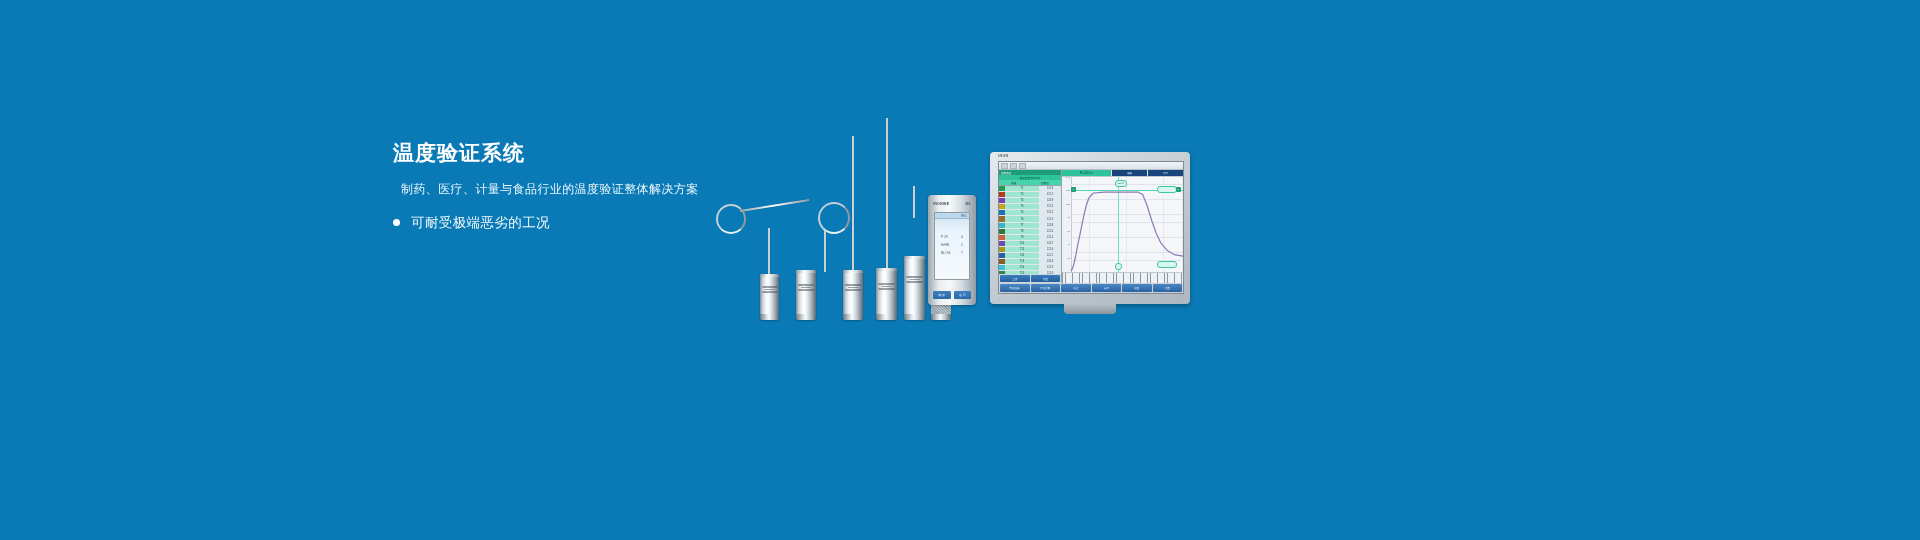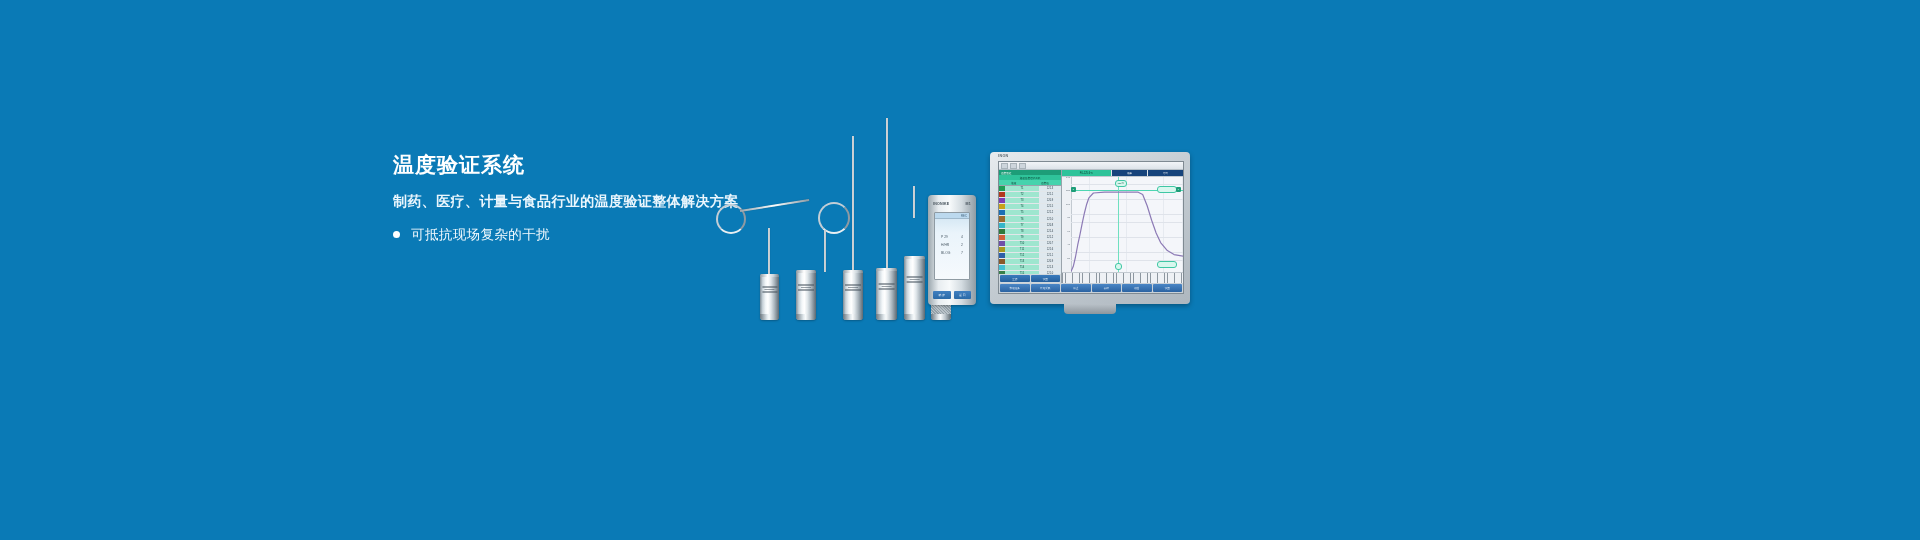--- a/index.html
+++ b/index.html
@@ -12,25 +12,25 @@
   }
   .banner{
     position:relative;width:1920px;height:540px;
     background:#0a7ab6;
     overflow:hidden;
   }
   
   .copy{position:absolute;left:393px;top:140px;width:420px;}
   .headline{
     color:#ffffff;font-size:21px;font-weight:bold;letter-spacing:1px;
-    line-height:26px;margin:12px 0 14px 0;white-space:nowrap;
+    line-height:26px;margin:0 0 14px 0;white-space:nowrap;
   }
   .subhead{
-    color:#eaf6fd;font-size:14px;font-weight:bold;letter-spacing:.4px;
-    line-height:18px;margin:0 0 16px 0;white-space:nowrap;
+    color:#eaf6fd;font-size:12px;font-weight:normal;letter-spacing:.4px;
+    line-height:18px;margin:0 0 16px 8px;white-space:nowrap;
   }
   .bullets{list-style:none;margin:0;padding:0;}
   .bullets li{
     display:flex;align-items:center;gap:11px;
     margin:0 0 12px 0;
   }
   .dot{
     width:7px;height:7px;border-radius:50%;background:#ffffff;
     flex:0 0 auto;display:block;
   }
@@ -171,21 +171,21 @@
 <body>
 
 <div class="banner">
 
   <div class="copy">
     <h1 class="headline">温度验证系统</h1>
     <p class="subhead">制药、医疗、计量与食品行业的温度验证整体解决方案</p>
     <ul class="bullets">
       <li>
         <span class="dot"></span>
-        <span class="btxt">可抵抗现场复杂的干扰</span>
+        <span class="btxt">可耐受极端恶劣的工况</span>
       </li>
     </ul>
   </div>
 
   <div class="scene">
 
     <div class="coil" style="left:16px;top:94px;width:26px;height:26px;"></div>
     <div class="stem thin" style="left:40px;top:100px;width:70px;height:2px;transform:rotate(-9deg);transform-origin:left center;"></div>
     <div class="stem thin" style="left:68px;top:118px;height:46px;"></div>
     <div class="logger" style="left:60px;width:19px;height:46px;">

